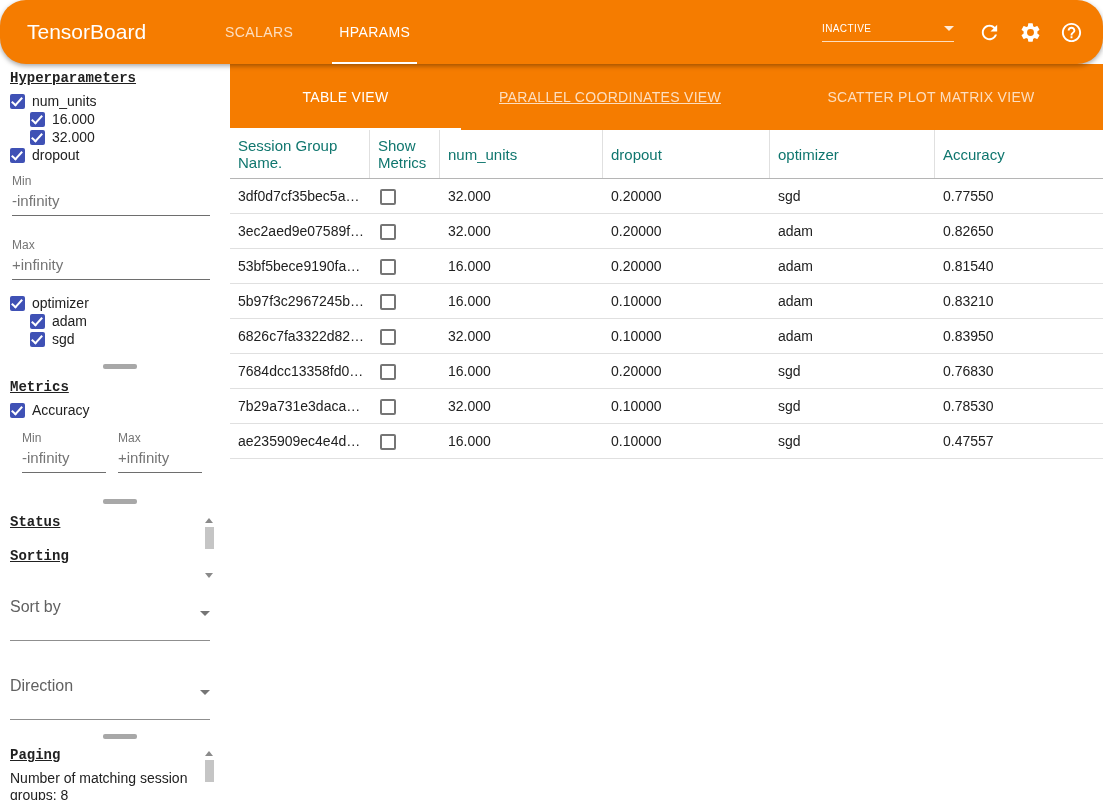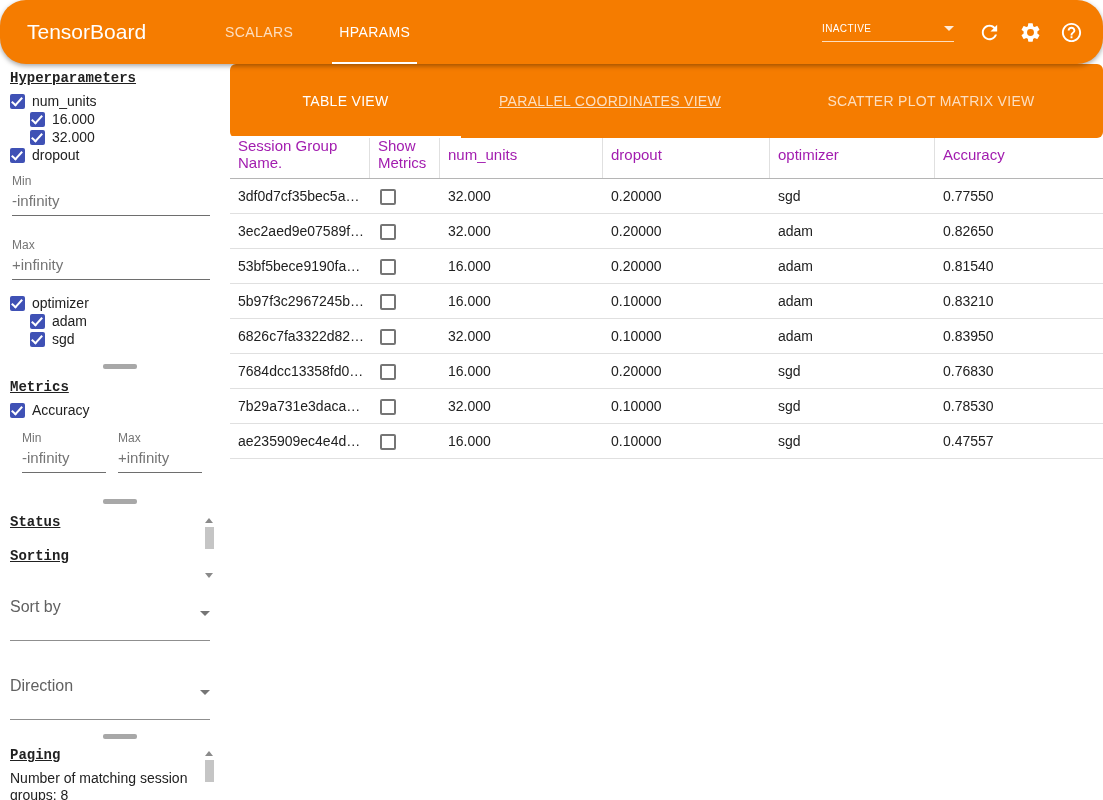--- a/index.html
+++ b/index.html
@@ -57,33 +57,33 @@
   .paging-section { position:relative; }
   .paging-text { font-size:14px; line-height:17px; color:#212121; width:182px; margin:7px 0 0 0; }
   .mini-scrollbar { position:absolute; right:16px; top:4px; height:60px; width:10px;
     display:flex; flex-direction:column; align-items:center; cursor:pointer; }
   .sb-arrow { width:0; height:0; border-left:4px solid transparent; border-right:4px solid transparent; flex:none; }
   .sb-arrow.up { border-bottom:5px solid #8a8a8a; }
   .sb-arrow.down { border-top:5px solid #8a8a8a; margin-top:auto; }
   .sb-thumb { width:9px; height:22px; background:#c5c5c5; margin-top:4px; }
 
   
-  .viewtabs { position:absolute; left:230px; top:64px; right:0; height:74px; background:var(--orange);
-    display:flex; z-index:5;border-radius:6px; }
+  .viewtabs { position:absolute; left:230px; top:64px; right:0; height:66px; background:var(--orange);
+    display:flex; z-index:5; }
   .viewtab { display:flex; align-items:center; justify-content:center; color:rgba(255,255,255,0.75);
     font-size:14px; letter-spacing:0.3px; font-weight:500; position:relative; cursor:pointer; }
   .viewtab:nth-child(1){ width:231px; } .viewtab:nth-child(2){ width:298px;text-decoration:underline; } .viewtab:nth-child(3){ width:344px; }
   .viewtab.active { color:#fff; }
   .viewtab.active::after { content:""; position:absolute; bottom:0; left:0; right:0; height:2px; background:#fff; }
 
   
   .table { position:absolute; left:230px; top:130px; right:0; bottom:0; background:#fff; }
   .thead { display:grid; grid-template-columns:140px 70px 163px 167px 165px 1fr;
     border-bottom:1px solid #b5b5b5; height:49px; }
-  .th { padding:0 6px 0 8px; color:#a21caf; font-size:15px; line-height:17px; display:flex; align-items:center; }
+  .th { padding:0 6px 0 8px; color:#0f766e; font-size:15px; line-height:17px; display:flex; align-items:center; }
   .th:not(:last-child) { border-right:1px solid #e0e0e0; }
   .trow { display:grid; grid-template-columns:140px 70px 163px 167px 165px 1fr; height:35px;
     align-items:center; border-bottom:1px solid #e0e0e0; }
   .td { padding-left:8px; color:#212121; font-size:14px; overflow:hidden; white-space:nowrap; text-overflow:ellipsis; }
   .ucb { width:16px; height:16px; border:2px solid #757575; border-radius:2px; display:inline-block;
     margin-left:2px; vertical-align:middle; cursor:pointer; background:#fff; }
 </style>
 </head>
 <body>
 

